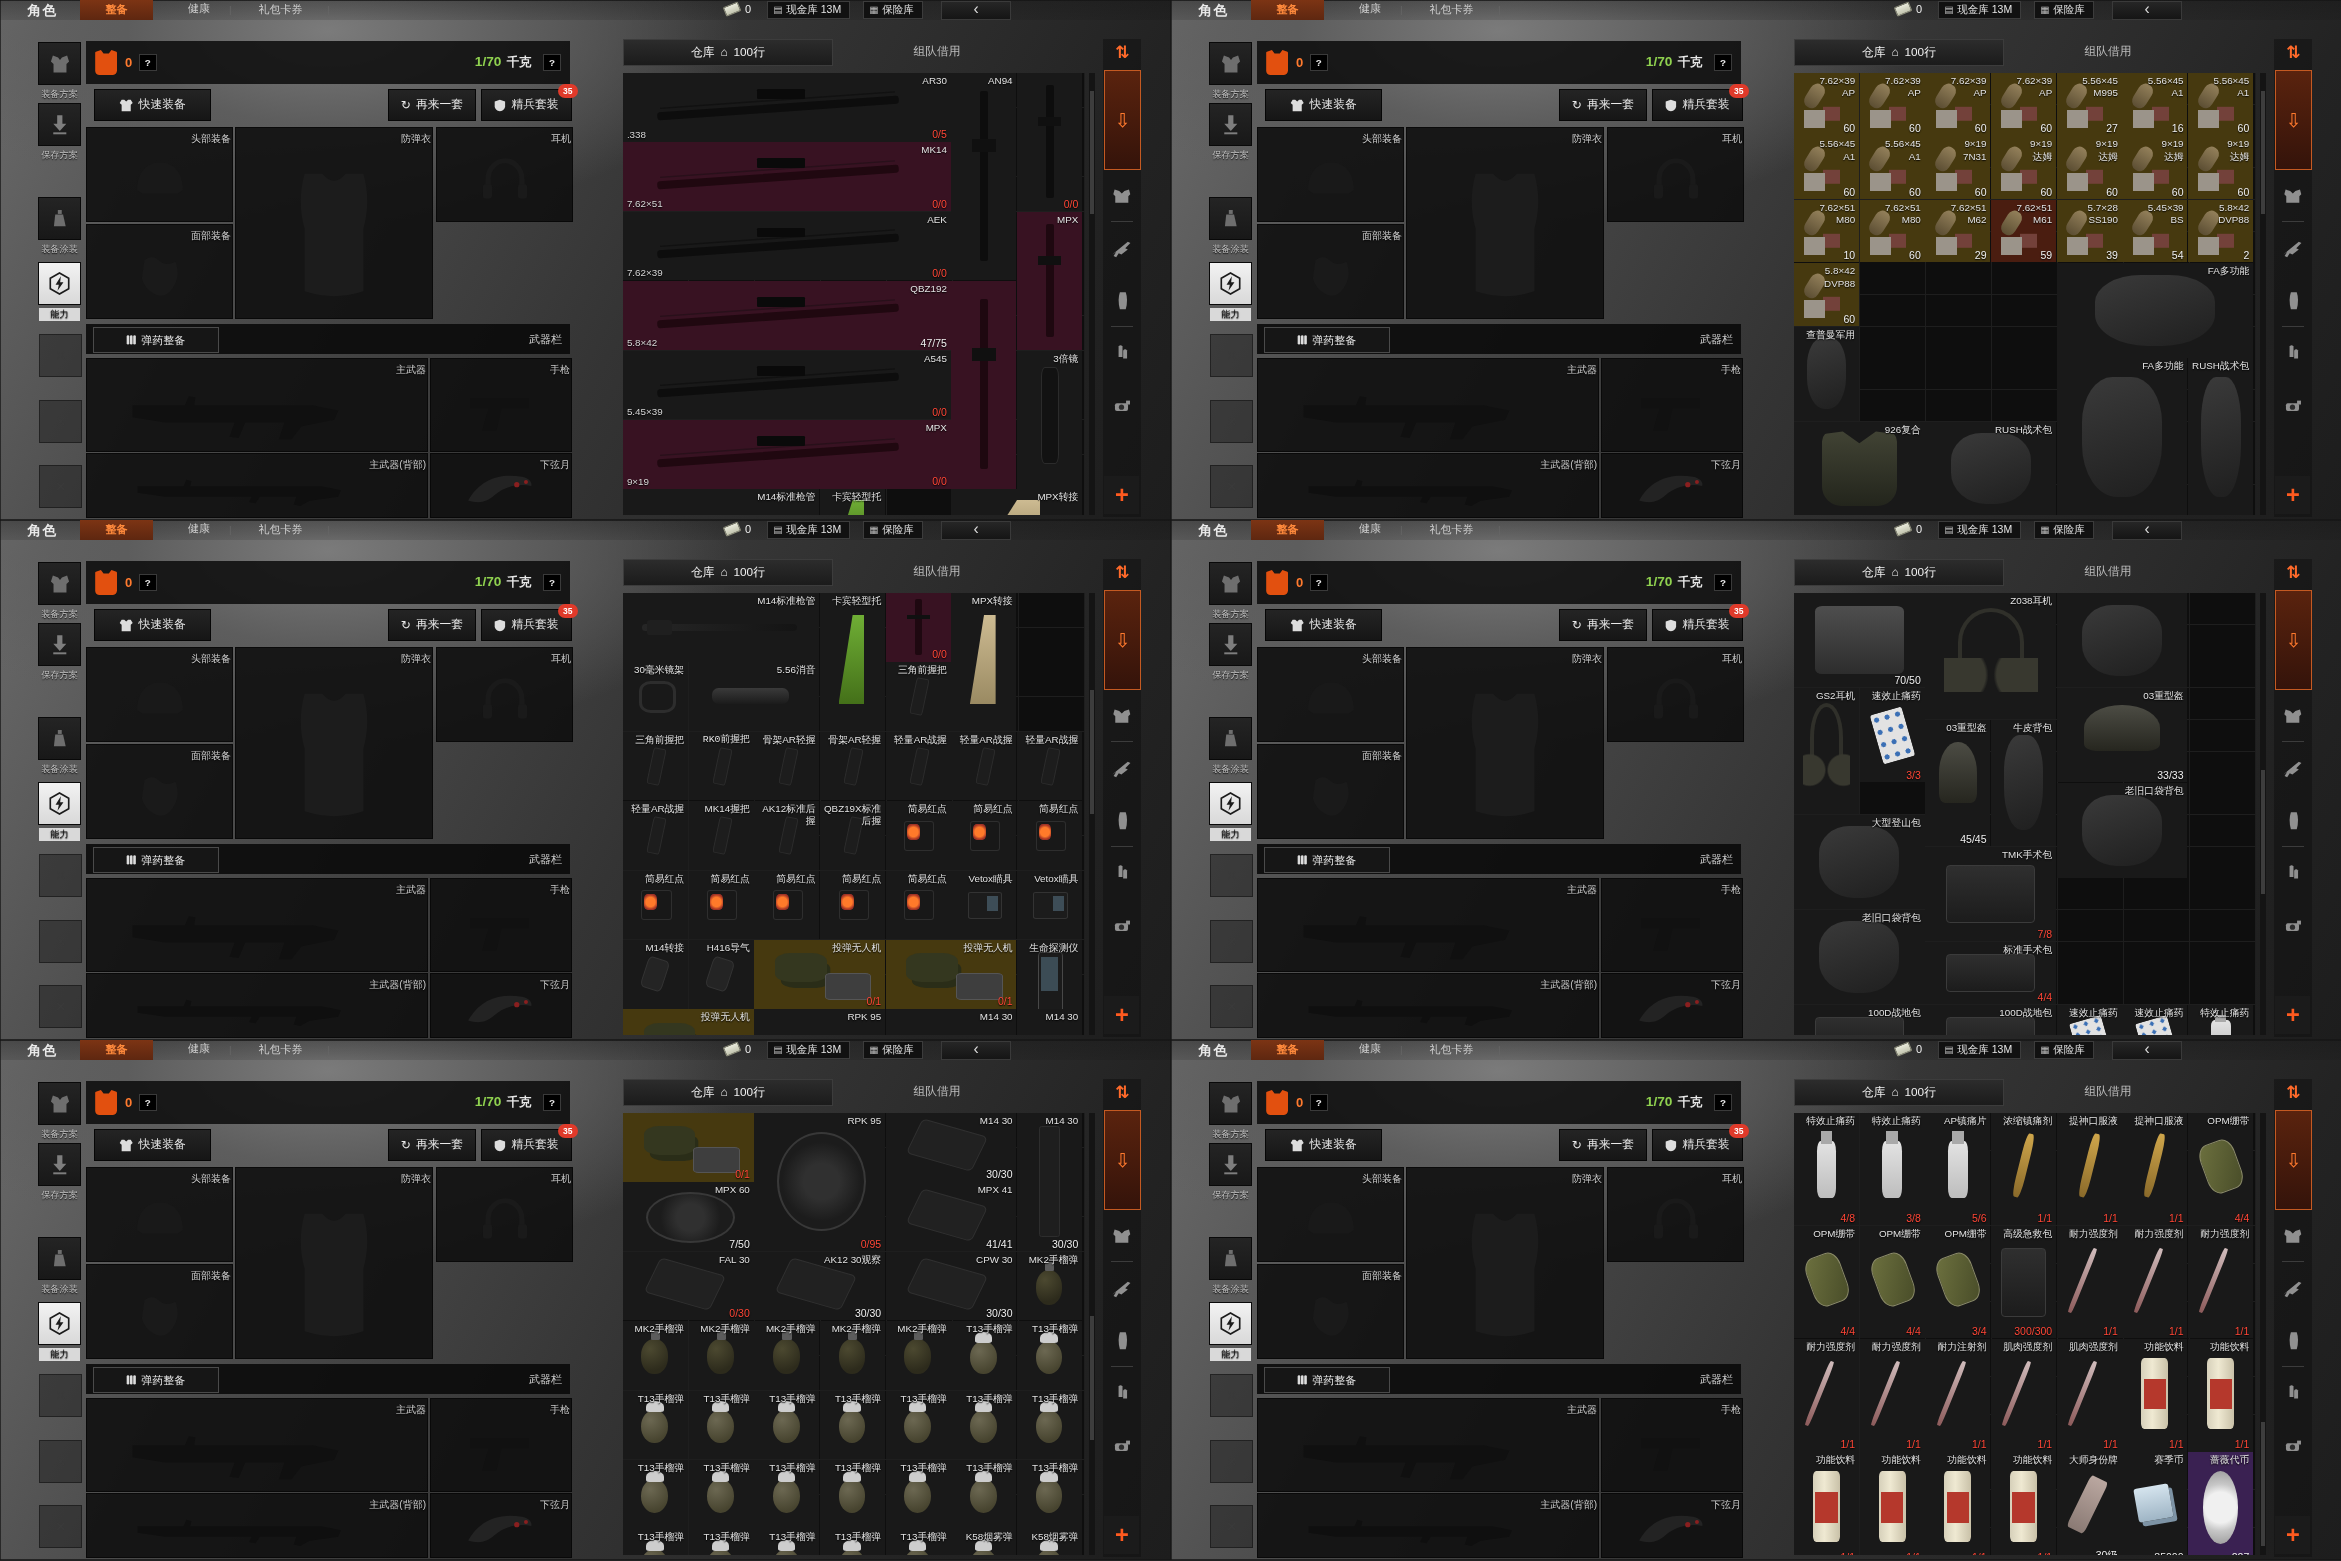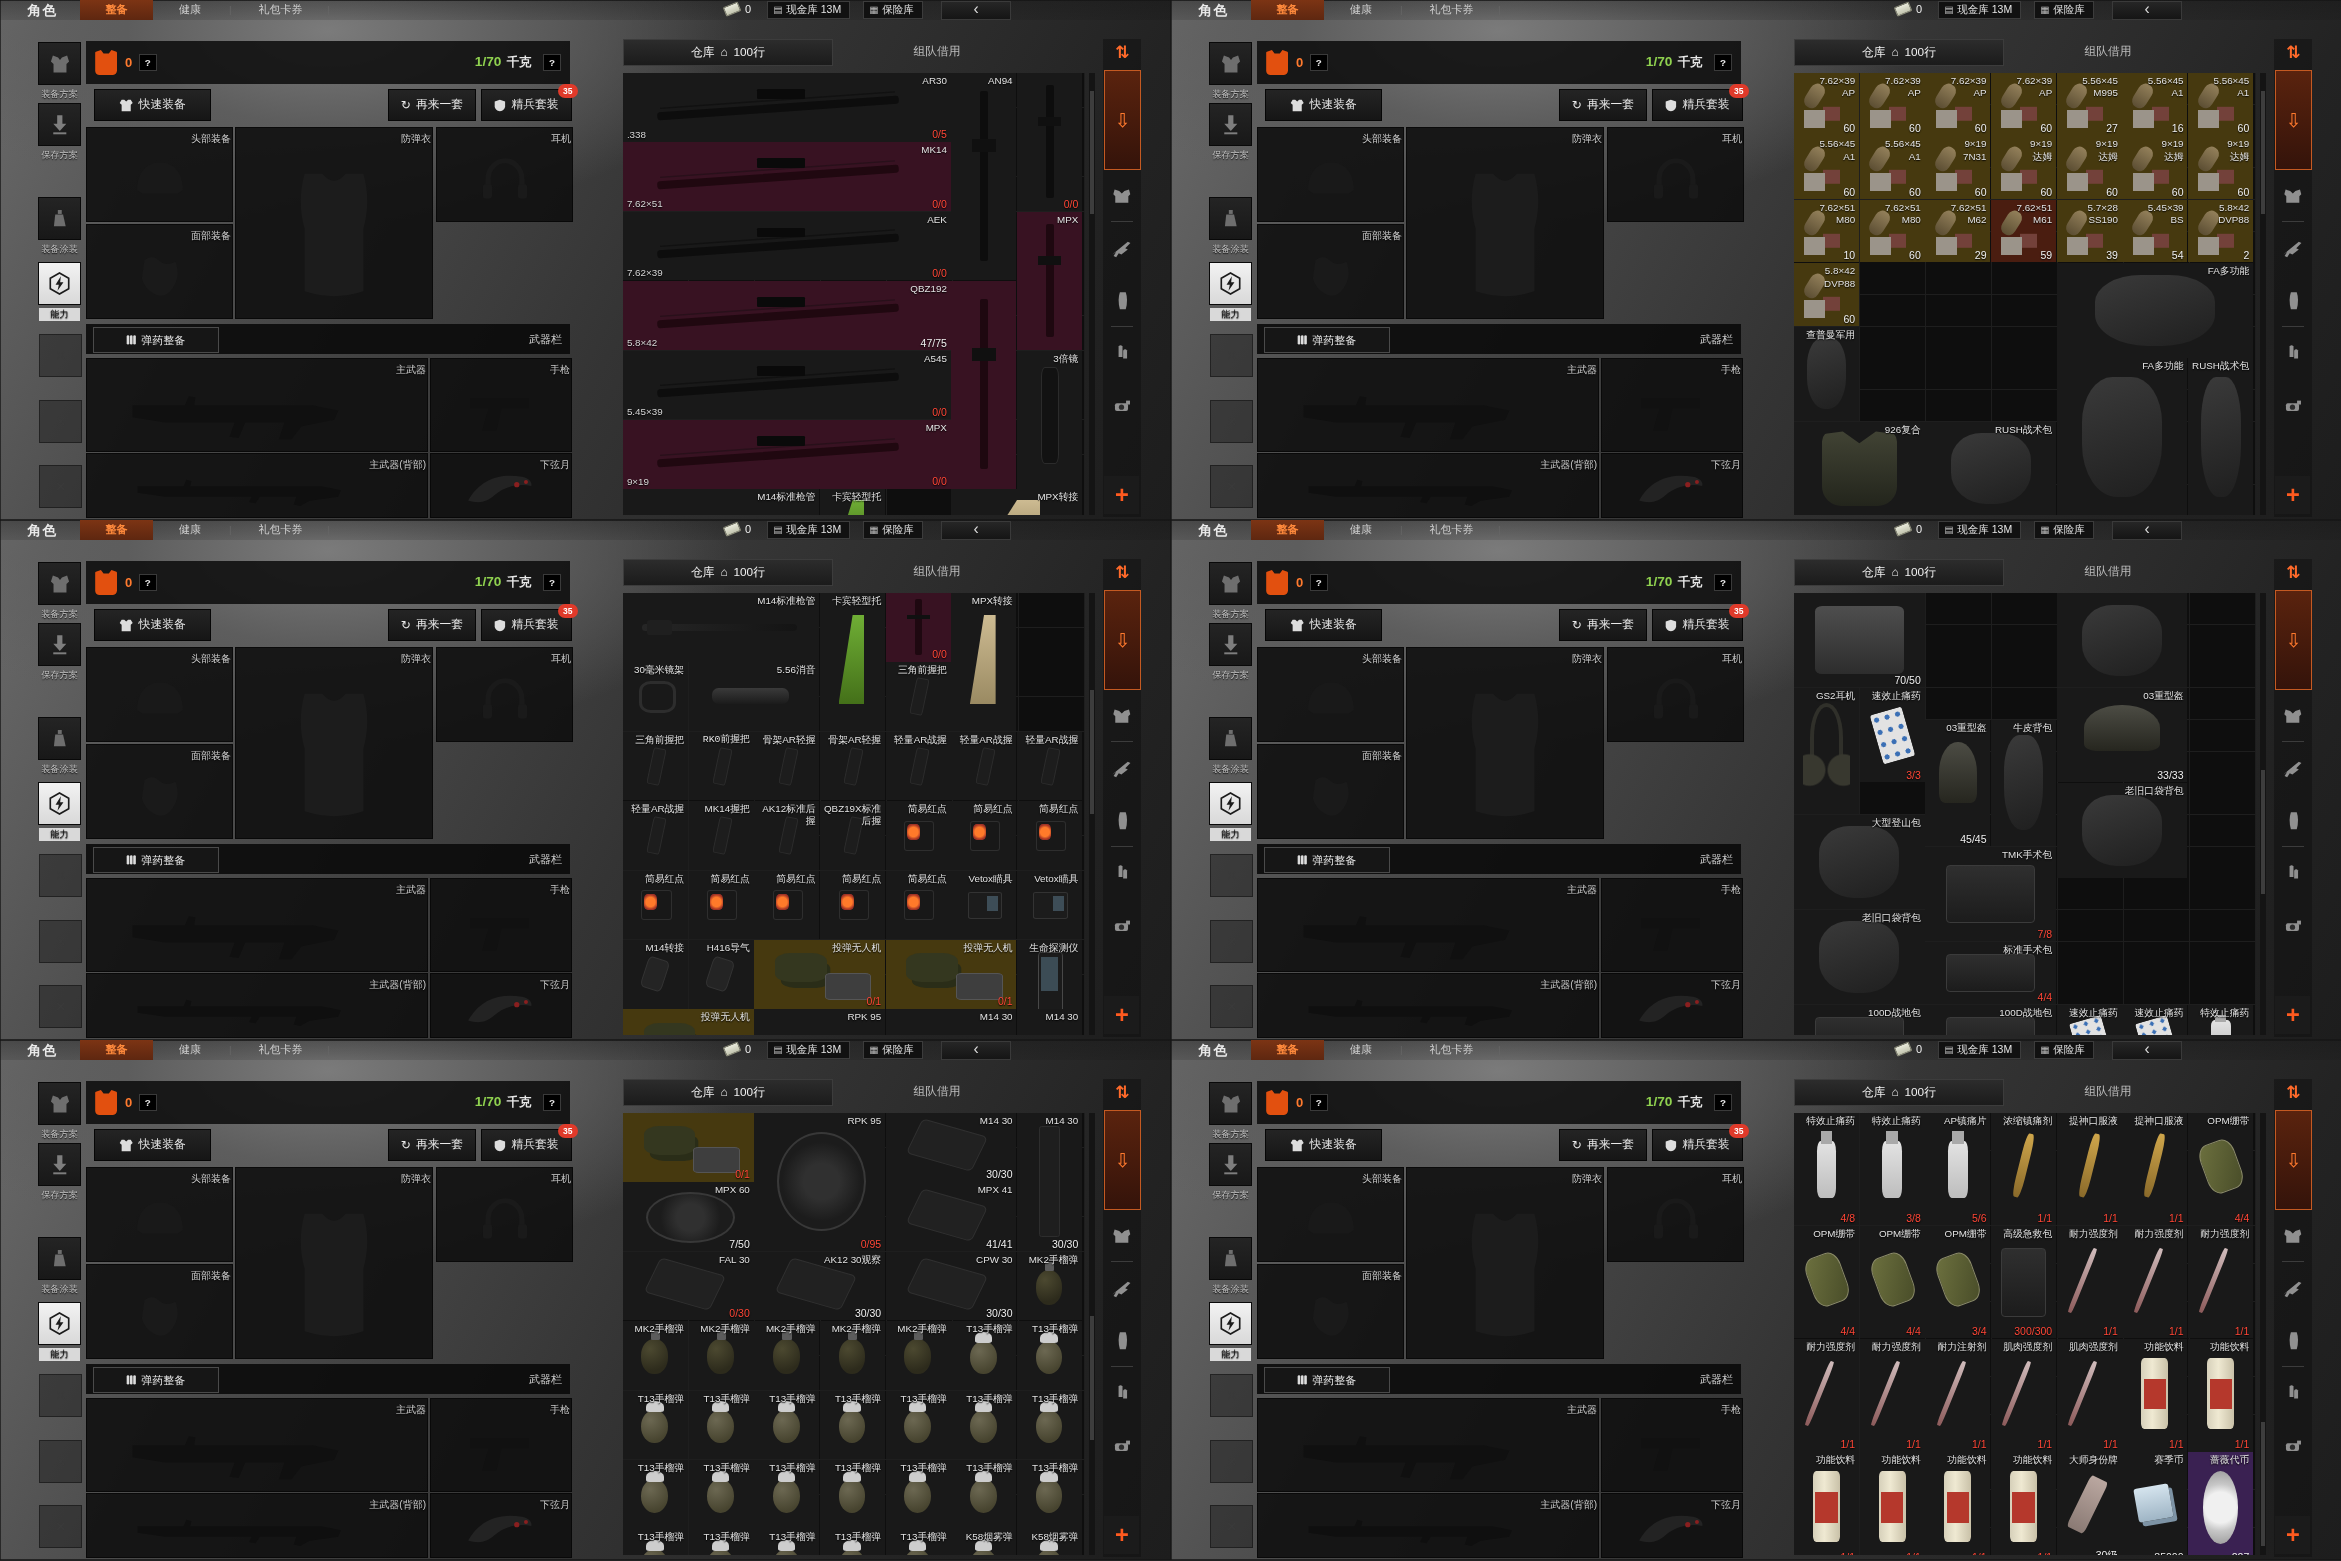--- a/index.html
+++ b/index.html
@@ -7,21 +7,21 @@
   #panels{display:grid;grid-template-columns:1171px 1171px;grid-auto-rows:520px;width:2342px;}
   .panel{position:relative;width:1171px;height:520px;overflow:hidden;
     background:radial-gradient(ellipse 589px 275px at 28% 6%,#7b7b7b 0%,#5d5d5d 34%,rgba(70,70,70,0) 70%),
                linear-gradient(118deg,#6a6a6a 0%,#4a4a4a 28%,#343434 55%,#232323 82%,#1d1d1d 100%);
     box-shadow:inset 0 0 0 0.7px #161616;}
   
   .topbar{position:absolute;left:0;top:0;width:100%;height:19.6px;background:linear-gradient(rgba(20,20,20,.35),rgba(20,20,20,.15));}
   .tb-title{position:absolute;left:27.5px;top:2px;font-size:13.7px;font-weight:bold;color:#e8e8e8;letter-spacing:1.3px;}
   .tab{position:absolute;top:0;height:19.6px;line-height:19.6px;text-align:center;font-size:11px;color:#cdcdcd;cursor:pointer;}
   .tab-0{left:80px;width:73px;background:linear-gradient(#7c3414,#5e2710);color:#ff8a3c;font-weight:bold;}
-  .tab-1{left:162px;width:56px;}
+  .tab-1{left:171px;width:56px;font-family:Liberation Mono, monospace;}
   .tab-2{left:241px;width:79px;}
   .tb-div{position:absolute;top:3.9px;color:#666;font-size:9.8px;}
   .tb-money{position:absolute;left:724px;top:2.6px;color:#eee;font-size:11px;display:flex;align-items:center;gap:4.6px;}
   .note{display:inline-block;width:14.4px;height:7.9px;background:linear-gradient(#e9eadc,#c2c4ae);border:0.7px solid #8e8f7c;transform:rotate(-22deg);border-radius:1.3px;}
   .tb-btn{position:absolute;top:1.3px;height:15.7px;line-height:15.7px;background:#111;border:0.7px solid #3c3c3c;color:#e4e4e4;font-size:10.5px;padding:0 7.9px 0 5.2px;display:flex;align-items:center;gap:3.9px;}
   .tb-btn .gl{color:#b9b9b9;font-size:9.8px;}
   .btn-cash{left:767px;}
   .btn-vault{left:863px;}
   .tb-back{position:absolute;left:941px;top:1.3px;width:68px;height:16.4px;background:linear-gradient(#262626,#151515);border:0.7px solid #3a3a3a;color:#dcdcdc;text-align:center;font-size:15.7px;line-height:14.4px;}
   
@@ -1364,20 +1364,24 @@
         </div>
         <div class="wh-tab borrow">
           <span>组队借用</span>
         </div>
       </div>
       <div class="wh-grid" style="--rh: 31px;">
           <div class="tile" style="grid-area: 1 / 1 / span 3 / span 2;">
             <div class="art art-plate"></div>
             <span class="t-cnt">70/50</span>
           </div>
+          <div class="tile" style="grid-area: 1 / 3 / span 4 / span 2;">
+            <div class="art art-headset"></div>
+            <span class="t-name">Z038耳机</span>
+          </div>
           <div class="tile" style="grid-area: 1 / 5 / span 3 / span 2;">
             <div class="art art-bag"></div>
           </div>
           <div class="tile" style="grid-area: 4 / 1 / span 4 / span 1;">
             <div class="art art-headset"></div>
             <span class="t-name">GS2耳机</span>
           </div>
           <div class="tile" style="grid-area: 4 / 2 / span 3 / span 1;">
             <div class="art art-pills"></div>
             <span class="t-name">速效止痛药</span>

